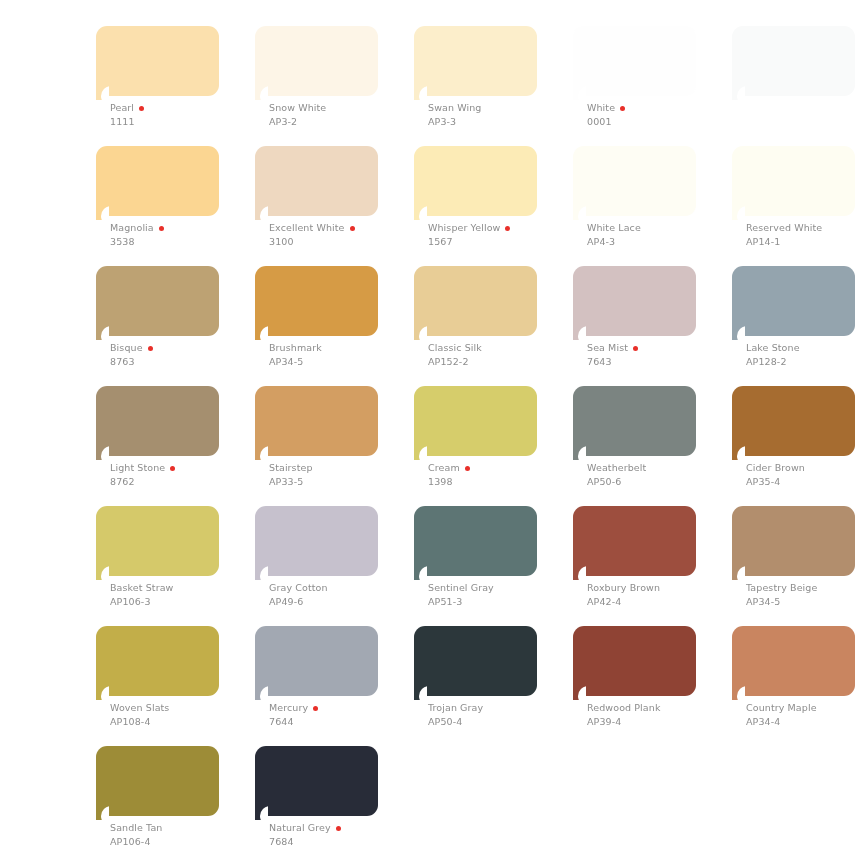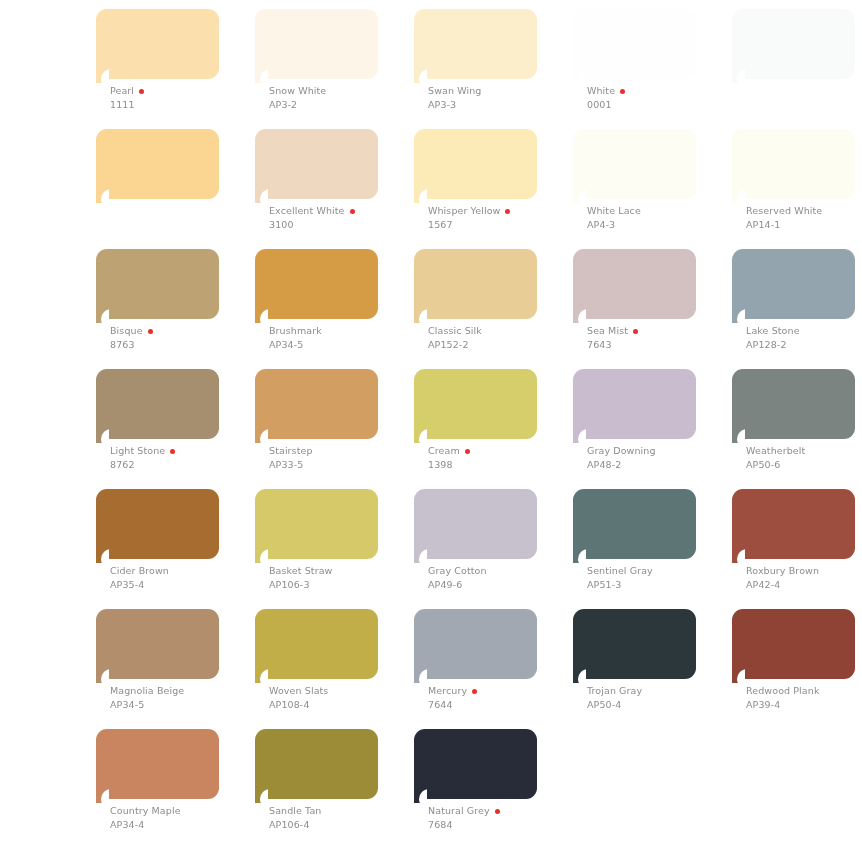--- a/index.html
+++ b/index.html
@@ -12,21 +12,21 @@
     width: 862px;
     height: 862px;
     overflow: hidden;
     font-family: "DejaVu Sans", "Liberation Sans", sans-serif;
     position: relative;
   }
 
   #swatch-grid {
     position: absolute;
     left: 96px;
-    top: 9px;
+    top: 26px;
     width: 766px;
     display: grid;
     grid-template-columns: repeat(5, 123px);
     column-gap: 13px;
     row-gap: 39px;
     gap: 36px;
   }
 
   .swatch-cell {
     width: 123px;
@@ -169,20 +169,27 @@
       <div class="chip-wrap">
         <div class="chip" style="background: rgb(249, 250, 250);"></div>
         <div class="chip-tail" style="background: rgb(249, 250, 250);"></div>
       </div>
     </div>
     <div class="swatch-cell">
       <div class="chip-wrap">
         <div class="chip" style="background: rgb(251, 214, 146);"></div>
         <div class="chip-tail" style="background: rgb(251, 214, 146);"></div>
       </div>
+      <div class="chip-label">
+        <div class="chip-name-row">
+          <span class="chip-name">Magnolia</span>
+          <span class="chip-dot" style="background: rgb(232, 48, 42);"></span>
+        </div>
+        <div class="chip-code">3538</div>
+      </div>
     </div>
     <div class="swatch-cell">
       <div class="chip-wrap">
         <div class="chip" style="background: rgb(238, 216, 192);"></div>
         <div class="chip-tail" style="background: rgb(238, 216, 192);"></div>
       </div>
       <div class="chip-label">
         <div class="chip-name-row">
           <span class="chip-name">Excellent White</span>
           <span class="chip-dot" style="background: rgb(232, 48, 42);"></span>
@@ -322,32 +329,20 @@
       <div class="chip-label">
         <div class="chip-name-row">
           <span class="chip-name">Cream</span>
           <span class="chip-dot" style="background: rgb(232, 48, 42);"></span>
         </div>
         <div class="chip-code">1398</div>
       </div>
     </div>
     <div class="swatch-cell">
       <div class="chip-wrap">
-        <div class="chip" style="background: rgb(201, 188, 206);"></div>
-        <div class="chip-tail" style="background: rgb(201, 188, 206);"></div>
-      </div>
-      <div class="chip-label">
-        <div class="chip-name-row">
-          <span class="chip-name">Gray Downing</span>
-        </div>
-        <div class="chip-code">AP48-2</div>
-      </div>
-    </div>
-    <div class="swatch-cell">
-      <div class="chip-wrap">
         <div class="chip" style="background: rgb(123, 132, 129);"></div>
         <div class="chip-tail" style="background: rgb(123, 132, 129);"></div>
       </div>
       <div class="chip-label">
         <div class="chip-name-row">
           <span class="chip-name">Weatherbelt</span>
         </div>
         <div class="chip-code">AP50-6</div>
       </div>
     </div>
@@ -411,21 +406,21 @@
         <div class="chip-code">AP42-4</div>
       </div>
     </div>
     <div class="swatch-cell">
       <div class="chip-wrap">
         <div class="chip" style="background: rgb(178, 142, 109);"></div>
         <div class="chip-tail" style="background: rgb(178, 142, 109);"></div>
       </div>
       <div class="chip-label">
         <div class="chip-name-row">
-          <span class="chip-name">Magnolia Beige</span>
+          <span class="chip-name">Tapestry Beige</span>
         </div>
         <div class="chip-code">AP34-5</div>
       </div>
     </div>
     <div class="swatch-cell">
       <div class="chip-wrap">
         <div class="chip" style="background: rgb(194, 174, 73);"></div>
         <div class="chip-tail" style="background: rgb(194, 174, 73);"></div>
       </div>
       <div class="chip-label">

